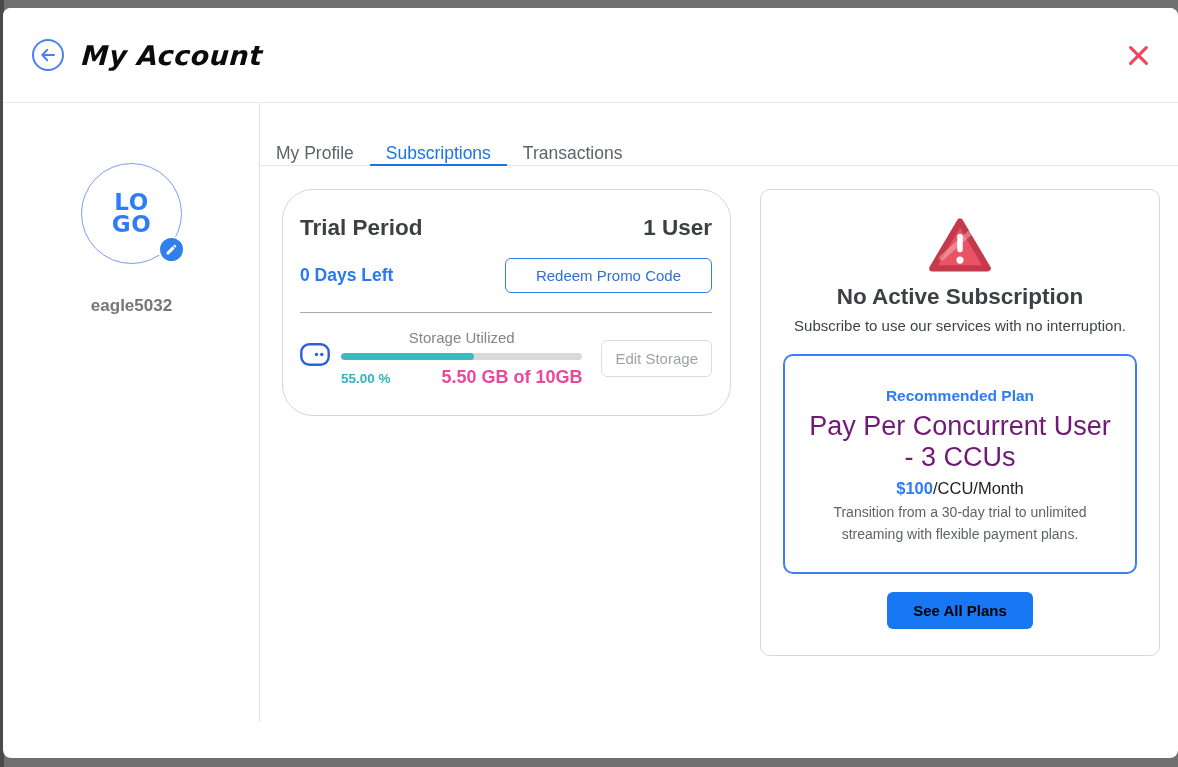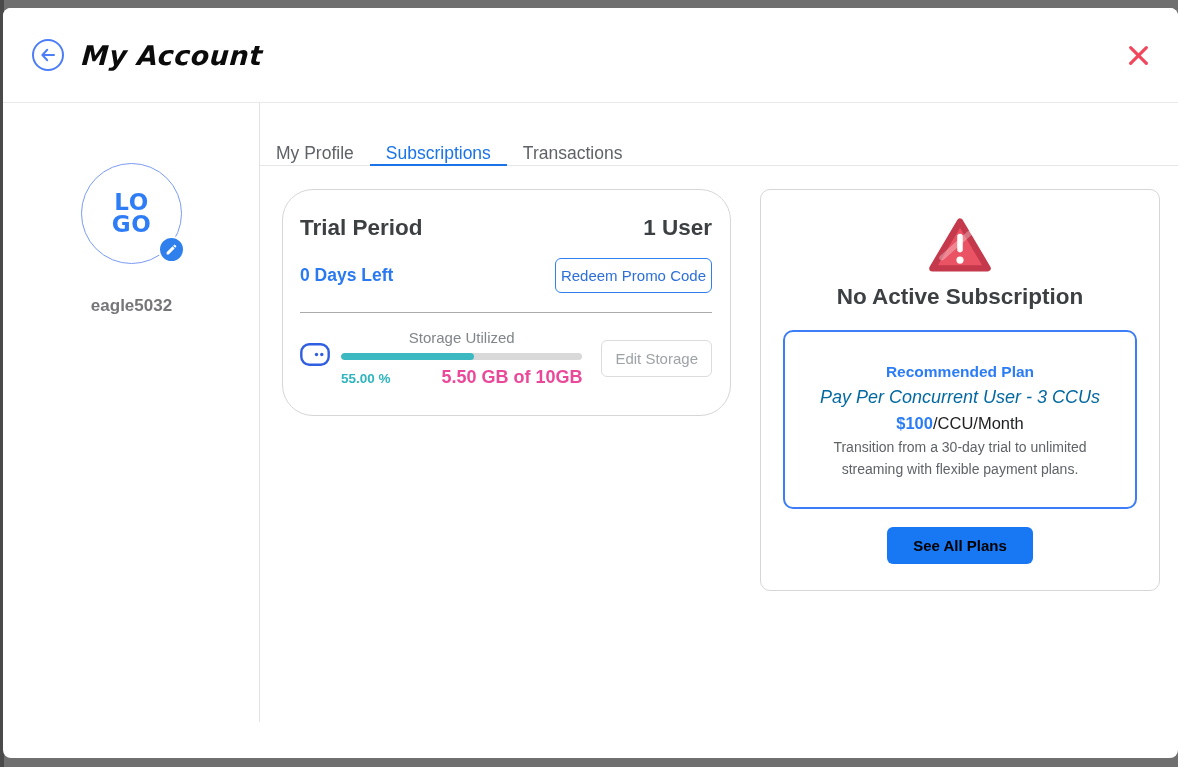--- a/index.html
+++ b/index.html
@@ -101,21 +101,21 @@
   .trial-top { display: flex; justify-content: space-between; align-items: baseline; }
   .trial-title, .trial-users {
     font-size: 22.5px; font-weight: 700; color: #3c4043;
   }
   .trial-mid {
     margin-top: 17px; display: flex; justify-content: space-between; align-items: center;
   }
   .days-left { color: #2979f2; font-weight: 700; font-size: 17.5px; }
   .redeem-btn {
     border: 1px solid #2f80ed; background: #fff; color: #2d6fd9;
-    font-size: 15px; padding: 8px 5px; border-radius: 6px; cursor: pointer;
+    font-size: 15px; padding: 8px 30px; border-radius: 6px; cursor: pointer;
     font-family: inherit;
   }
   .trial-divider { margin-top: 19px; border: none; border-top: 1px solid #ababab; }
   .storage-row { margin-top: 16px; display: flex; align-items: center; }
   .storage-icon { flex: 0 0 auto; margin-right: 11px; margin-top: 14px; align-self: flex-start; }
   .storage-mid { width: 244px; text-align: center; }
   .storage-label { color: #80868b; font-size: 15px; }
   .progress-track {
     margin-top: 7px; height: 7px; background: #d9d9d9; border-radius: 4px; overflow: hidden;
   }
@@ -131,21 +131,21 @@
   
   .sub-card { flex: 1; padding: 25px 22px 26px; text-align: center; }
   .warn-icon-wrap { display: flex; justify-content: center; }
   .sub-title { margin-top: 7px; font-size: 22.5px; font-weight: 700; color: #3c4043; }
   .sub-subtitle { margin-top: 7px; font-size: 15px; color: #3f4348; }
   .plan-box {
     margin-top: 20px; border: 2px solid #3d7ef8; border-radius: 10px;
     padding: 31px 16px 27px;
   }
   .plan-badge { color: #2b7cf7; font-weight: 700; font-size: 15.5px; }
-  .plan-name { margin-top: 6px; color: #0369a1; font-size: 18px; font-style: italic; }
+  .plan-name { margin-top: 6px; color: #701a75; font-size: 27px; }
   .plan-price { margin-top: 6px; font-size: 16.5px; color: #202124; }
   .plan-price .amount { color: #2b7cf7; font-weight: 700; }
   .plan-desc { margin-top: 4px; color: #5f6368; font-size: 14px; line-height: 1.55; }
   .see-all-btn {
     margin-top: 18px; background: #1877f2; color: #000000; border: none;
     font-weight: 700; font-size: 15px; padding: 10px 26px; border-radius: 6px;
     cursor: pointer; font-family: inherit;
   }
 </style>
 </head>
@@ -242,20 +242,21 @@
             <span style="display:flex;">
               <svg width="68" height="62" viewBox="0 0 64 58">
                 <path d="M32 6 L58 50 L6 50 Z" fill="#ea5364" stroke="#c4394b" stroke-width="6" stroke-linejoin="round"></path>
                 <line x1="15" y1="40" x2="41" y2="17" stroke="#ffffff" stroke-width="5" stroke-linecap="round" opacity="0.3"></line>
                 <rect x="29.4" y="17.5" width="5.2" height="17.5" rx="2.6" fill="#ffffff"></rect>
                 <circle cx="32" cy="42.2" r="3.4" fill="#ffffff"></circle>
               </svg>
             </span>
           </div>
           <div class="sub-title">No Active Subscription</div>
+          <div class="sub-subtitle">Subscribe to use our services with no interruption.</div>
           <div class="plan-box">
             <div class="plan-badge">Recommended Plan</div>
             <div class="plan-name">Pay Per Concurrent User - 3 CCUs</div>
             <div class="plan-price"><span class="amount">$100</span><span>/CCU/Month</span></div>
             <div class="plan-desc">Transition from a 30-day trial to unlimited streaming with flexible payment plans.</div>
           </div>
           <button class="see-all-btn">See All Plans</button>
         </div>
 
       </div>

